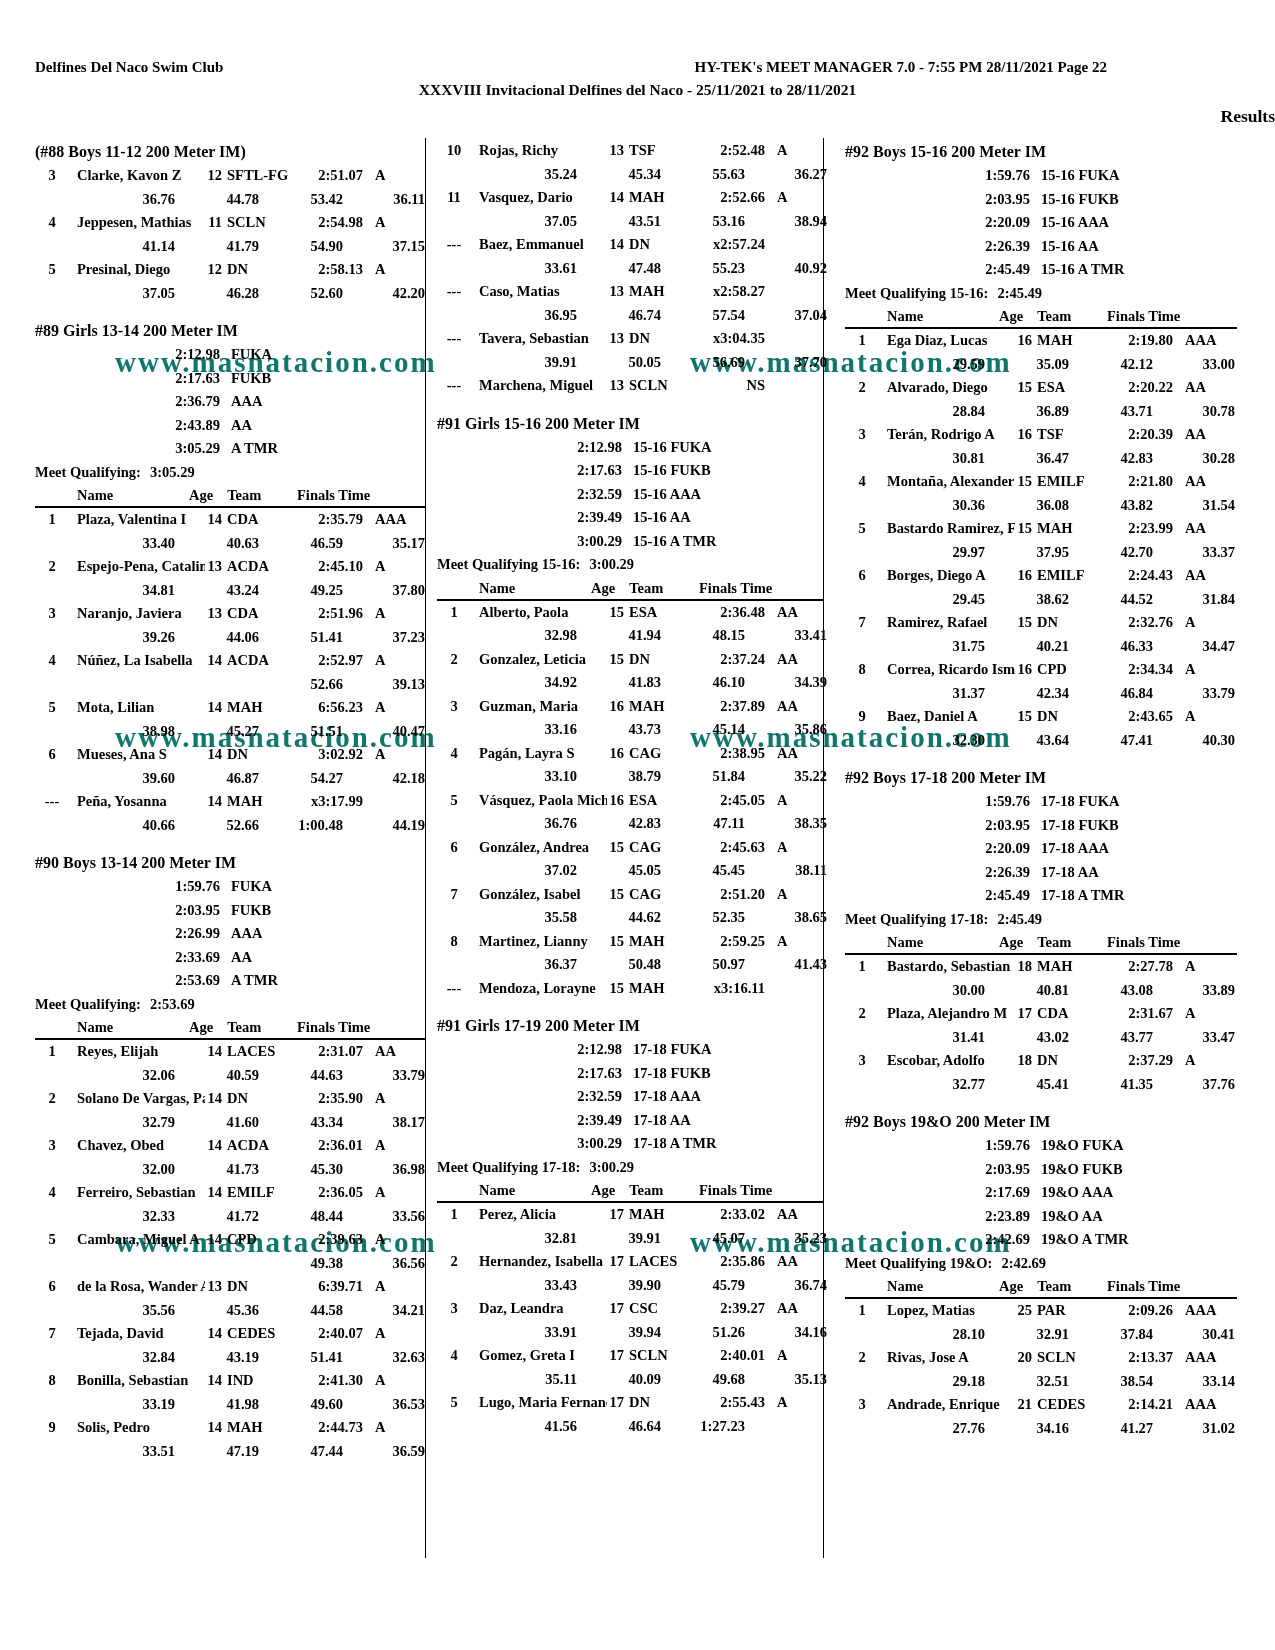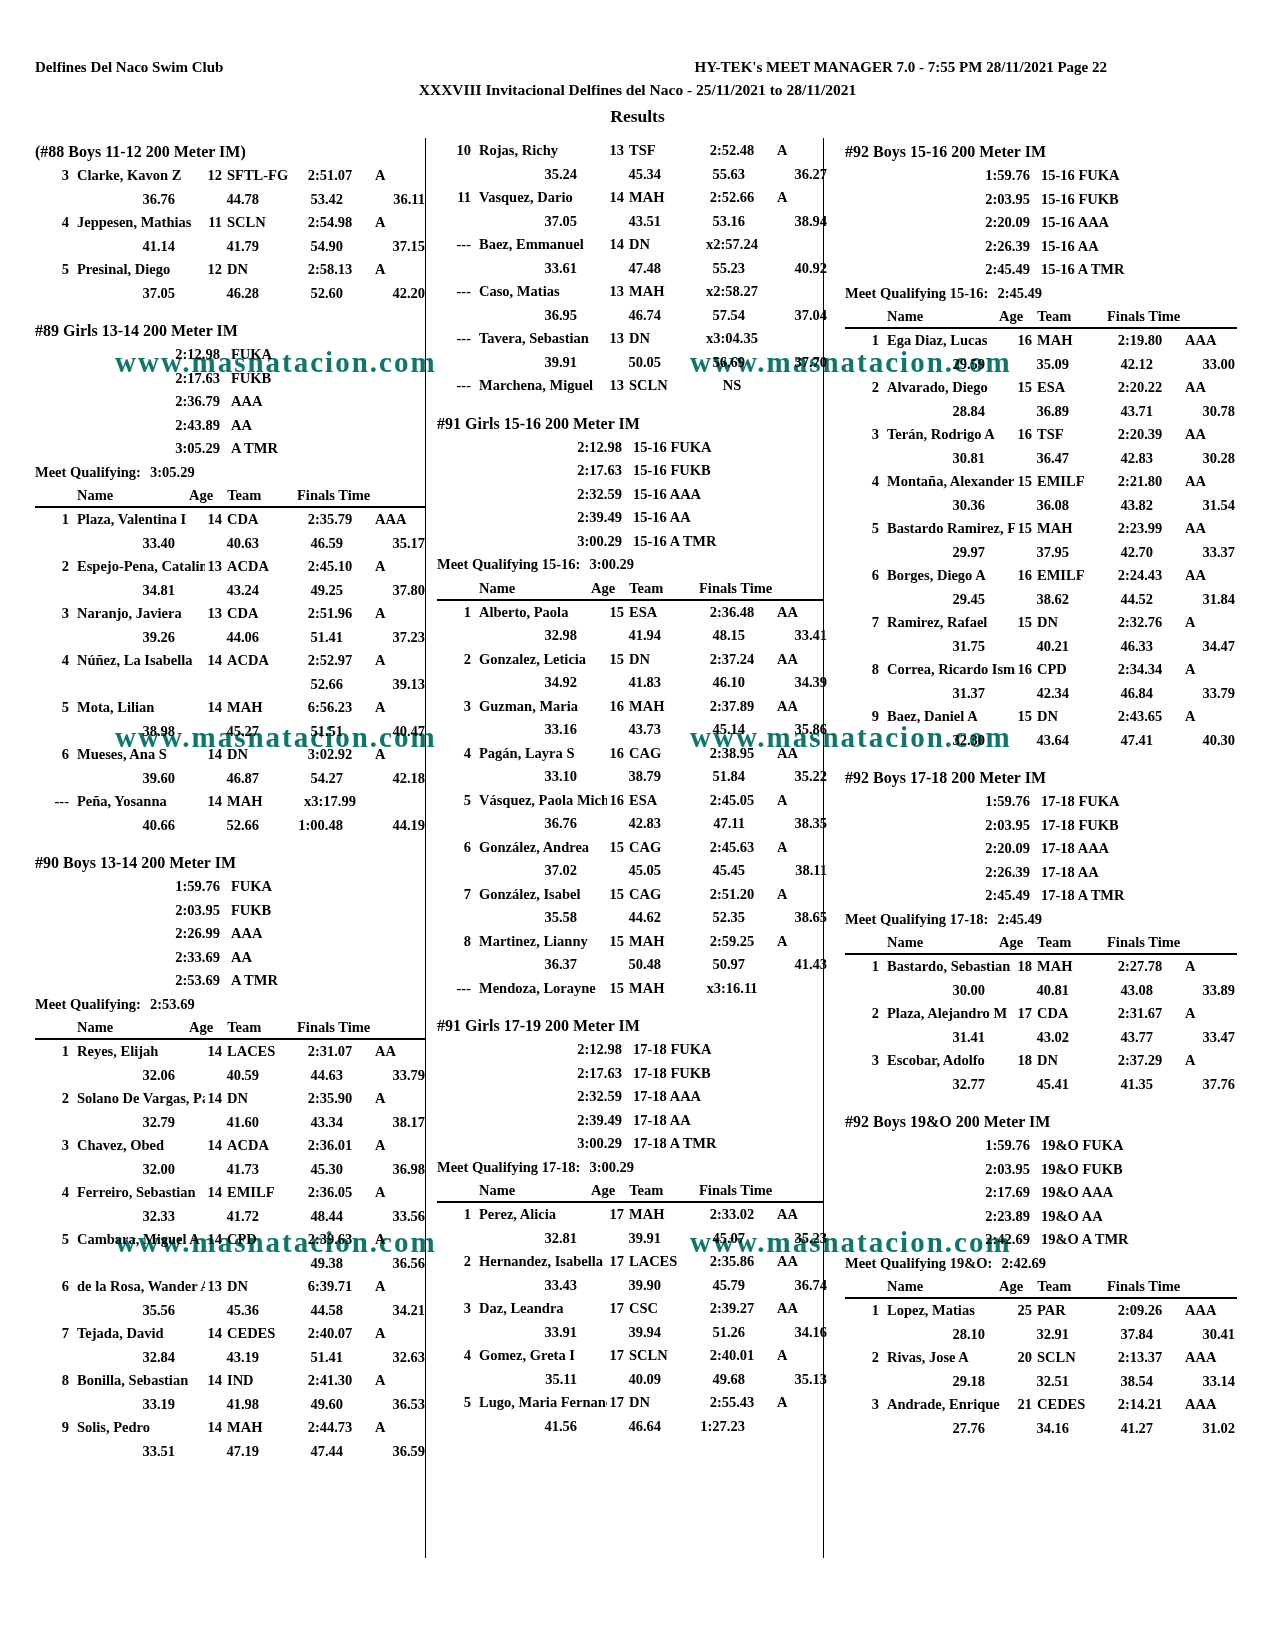--- a/index.html
+++ b/index.html
@@ -1,20 +1,20 @@
 <!DOCTYPE html>
 <html><head>
 <meta charset="utf-8">
 <style>
   html,body{margin:0;padding:0;background:#fff;}
   body{width:1275px;height:1650px;font-family:"Liberation Serif","DejaVu Serif",serif;font-weight:700;color:#000;}
   .page{position:relative;width:1275px;height:1650px;overflow:hidden;background:#fff;}
   .hdr{display:flex;justify-content:space-between;padding:58px 168px 0 35px;font-size:15px;line-height:18px;}
   .meet-title{text-align:center;font-size:15.5px;margin-top:5px;}
-  .results-label{text-align:center;font-size:17.5px;margin-top:7px;}
+  .results-label{text-align:right;font-size:17.5px;margin-top:7px;}
   .content{position:relative;margin-top:9px;height:1480px;}
   .vline{position:absolute;top:2px;width:1px;height:1420px;background:#000;}
   #vline-1{left:425px;} #vline-2{left:823px;}
   .wm{position:absolute;font-size:29px;color:#0f766e;letter-spacing:2px;white-space:nowrap;z-index:0;}
   .col{position:absolute;top:3px;z-index:1;}
   #col-0{left:35px;width:390px;}
   #col-1{left:437px;width:386px;}
   #col-2{left:845px;width:392px;}
   .block{margin-top:13px;}
   .block:first-child{margin-top:0;}
@@ -22,26 +22,26 @@
   .stdline{display:grid;grid-template-columns:185px 1fr;line-height:23.5px;font-size:14.5px;}
   .stdtime{text-align:right;}
   .stdlabel{padding-left:11px;white-space:nowrap;}
   .qline{line-height:23.5px;font-size:14.5px;white-space:nowrap;}
   .qtime{padding-left:9px;}
   .thead{display:grid;grid-template-columns:34px 136px 92px 66px 1fr;line-height:22px;border-bottom:2.5px solid #000;font-size:14.5px;}
   .h-name{padding-left:8px;}
   .h-ageteam{display:flex;gap:14px;margin-left:-16px;align-items:flex-end;}
   .h-time{white-space:nowrap;}
   .rline{display:grid;grid-template-columns:34px 136px 92px 66px 1fr;line-height:23.5px;font-size:14.5px;}
-  .place{text-align:right;white-space:nowrap;}
+  .place{text-align:center;white-space:nowrap;}
   .rname{padding-left:8px;white-space:nowrap;overflow:hidden;}
   .rageteam{white-space:nowrap;overflow:hidden;}
   .rage{display:inline-block;min-width:17px;text-align:right;}
   .rteam{padding-left:5px;}
-  .rtime{text-align:center;white-space:nowrap;}
+  .rtime{text-align:right;white-space:nowrap;}
   .rstd{padding-left:12px;white-space:nowrap;}
   .sline{display:grid;grid-template-columns:140px 84px 84px 82px;line-height:23.5px;font-size:14.5px;}
   .scell{text-align:right;white-space:nowrap;}
 </style>
 </head>
 <body>
 
 <div class="page">
   <div class="hdr">
     <span>Delfines Del Naco Swim Club</span>

